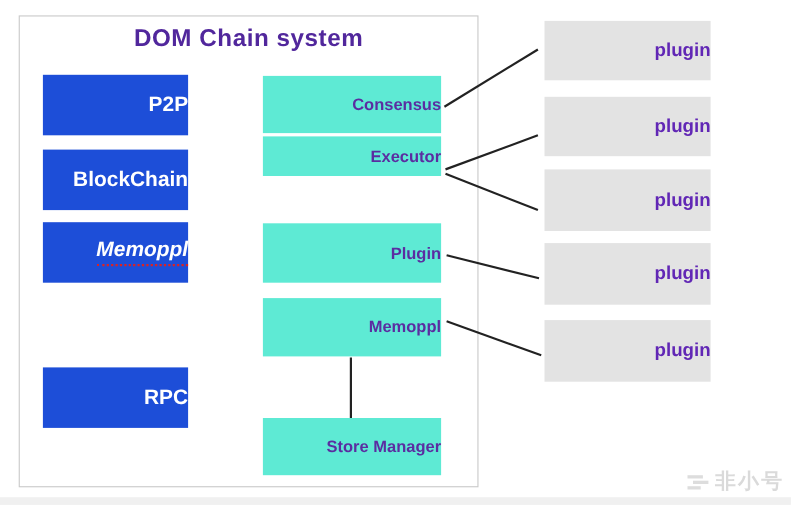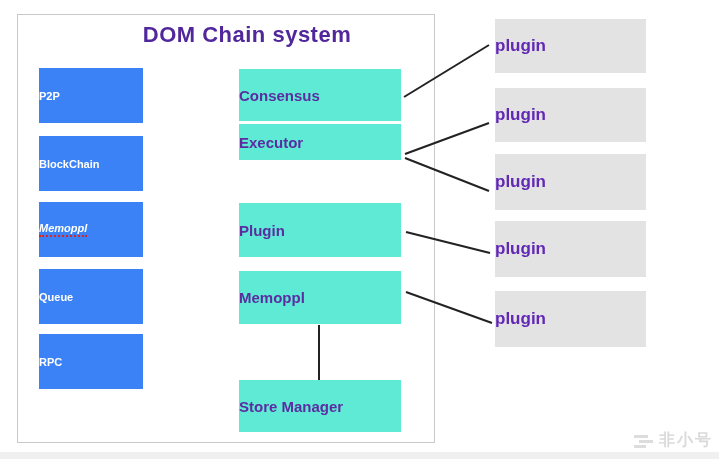--- a/index.html
+++ b/index.html
@@ -27,37 +27,36 @@
   .diagram-title {
     position: absolute;
     left: 17px;
     top: 22px;
     width: 418px;
     text-align: center;
     font-size: 22px;
     font-weight: bold;
     letter-spacing: 0.5px;
     color: #51279c;
-    padding-left: 21px;
   }
   .box {
     position: absolute;
     display: flex;
     align-items: center;
-    justify-content: flex-start;
+    justify-content: flex-end;
     font-weight: bold;
     box-sizing: border-box;
   }
   .module {
     left: 39px;
-    width: 104px;
+    width: 132px;
     height: 55px;
-    background: #3b82f6;
+    background: #1d4ed8;
     color: #ffffff;
-    font-size: 11px;
+    font-size: 19px;
   }
   .panel {
     left: 239px;
     width: 162px;
     background: #5eead4;
     color: #5b2da1;
     font-size: 15px;
   }
   .plugin {
     left: 495px;
@@ -80,21 +79,21 @@
     pointer-events: none;
   }
   .watermark {
     position: absolute;
     right: 6px;
     bottom: 8px;
     display: flex;
     align-items: center;
     gap: 4px;
     color: #dadada;
-    font-size: 16px;
+    font-size: 19px;
     font-weight: bold;
     letter-spacing: 2px;
     user-select: none;
   }
   .watermark-logo {
     display: inline-block;
     width: 22px;
     height: 16px;
     opacity: 0.9;
   }
@@ -126,23 +125,20 @@
   </svg>
 
   <div class="box module" style="top:68px">
     <span>P2P</span>
   </div>
   <div class="box module" style="top:136px">
     <span>BlockChain</span>
   </div>
   <div class="box module" style="top:202px">
     <span class="misspelled">Memoppl</span>
-  </div>
-  <div class="box module" style="top:269px">
-    <span>Queue</span>
   </div>
   <div class="box module" style="top:334px">
     <span>RPC</span>
   </div>
 
   <div class="box panel" style="top:69px;height:52px">
     <span>Consensus</span>
   </div>
   <div class="box panel" style="top:124px;height:36px">
     <span>Executor</span>

